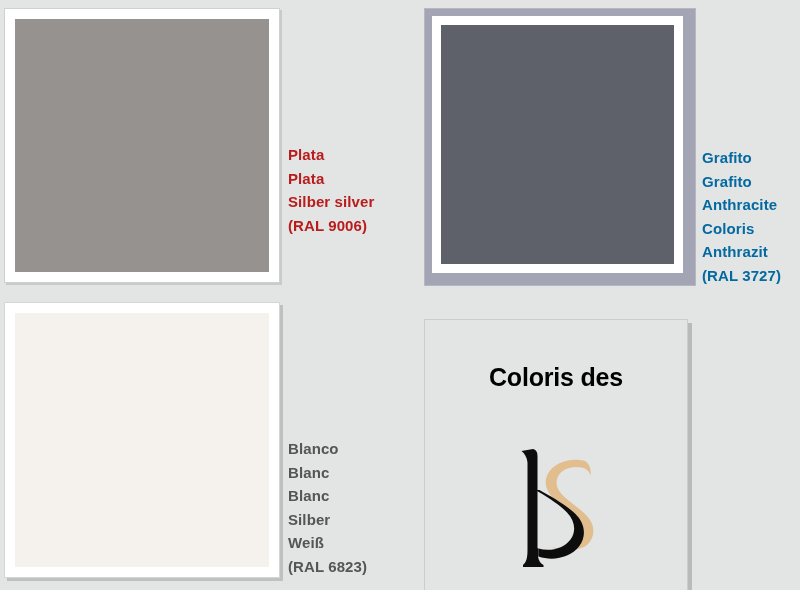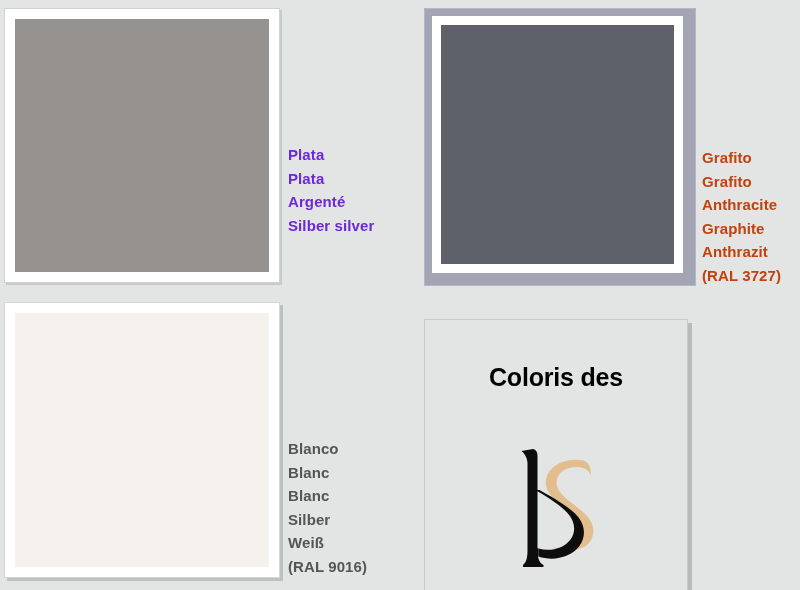--- a/index.html
+++ b/index.html
@@ -134,51 +134,51 @@
   }
 </style>
 </head>
 <body style="background: rgb(227, 228, 228);">
 
 <div class="stage">
 
   <div class="panel panel-silver">
     <div class="swatch" id="sw-silver" style="background: rgb(150, 146, 144);"></div>
   </div>
-  <div class="labels labels-silver" style="color: #6d28d9;">
+  <div class="labels labels-silver" style="color: #b91c1c;">
     <div>Plata</div>
     <div>Plata</div>
-    <div>Argenté</div>
     <div>Silber silver</div>
+    <div>(RAL 9006)</div>
   </div>
 
   <div class="panel panel-graphite">
     <div class="mat">
       <div class="swatch" id="sw-graphite" style="background: rgb(94, 96, 106);"></div>
     </div>
   </div>
-  <div class="labels labels-graphite" style="color: #c2410c;">
+  <div class="labels labels-graphite" style="color: #0369a1;">
     <div>Grafito</div>
     <div>Grafito</div>
     <div>Anthracite</div>
-    <div>Graphite</div>
+    <div>Coloris</div>
     <div>Anthrazit</div>
     <div>(RAL 3727)</div>
   </div>
 
   <div class="panel panel-white">
     <div class="swatch" id="sw-white" style="background: rgb(245, 242, 238);"></div>
   </div>
   <div class="labels labels-white" style="color: rgb(85, 85, 85);">
     <div>Blanco</div>
     <div>Blanc</div>
     <div>Blanc</div>
     <div>Silber</div>
     <div>Weiß</div>
-    <div>(RAL 9016)</div>
+    <div>(RAL 6823)</div>
   </div>
 
   <div class="panel panel-logo">
     <div class="logo-title">
       <div>Coloris des</div>
     </div>
 
     <div class="logo-mark">
       <svg viewBox="0 0 130 140" width="130" height="140" xmlns="http://www.w3.org/2000/svg">
 

